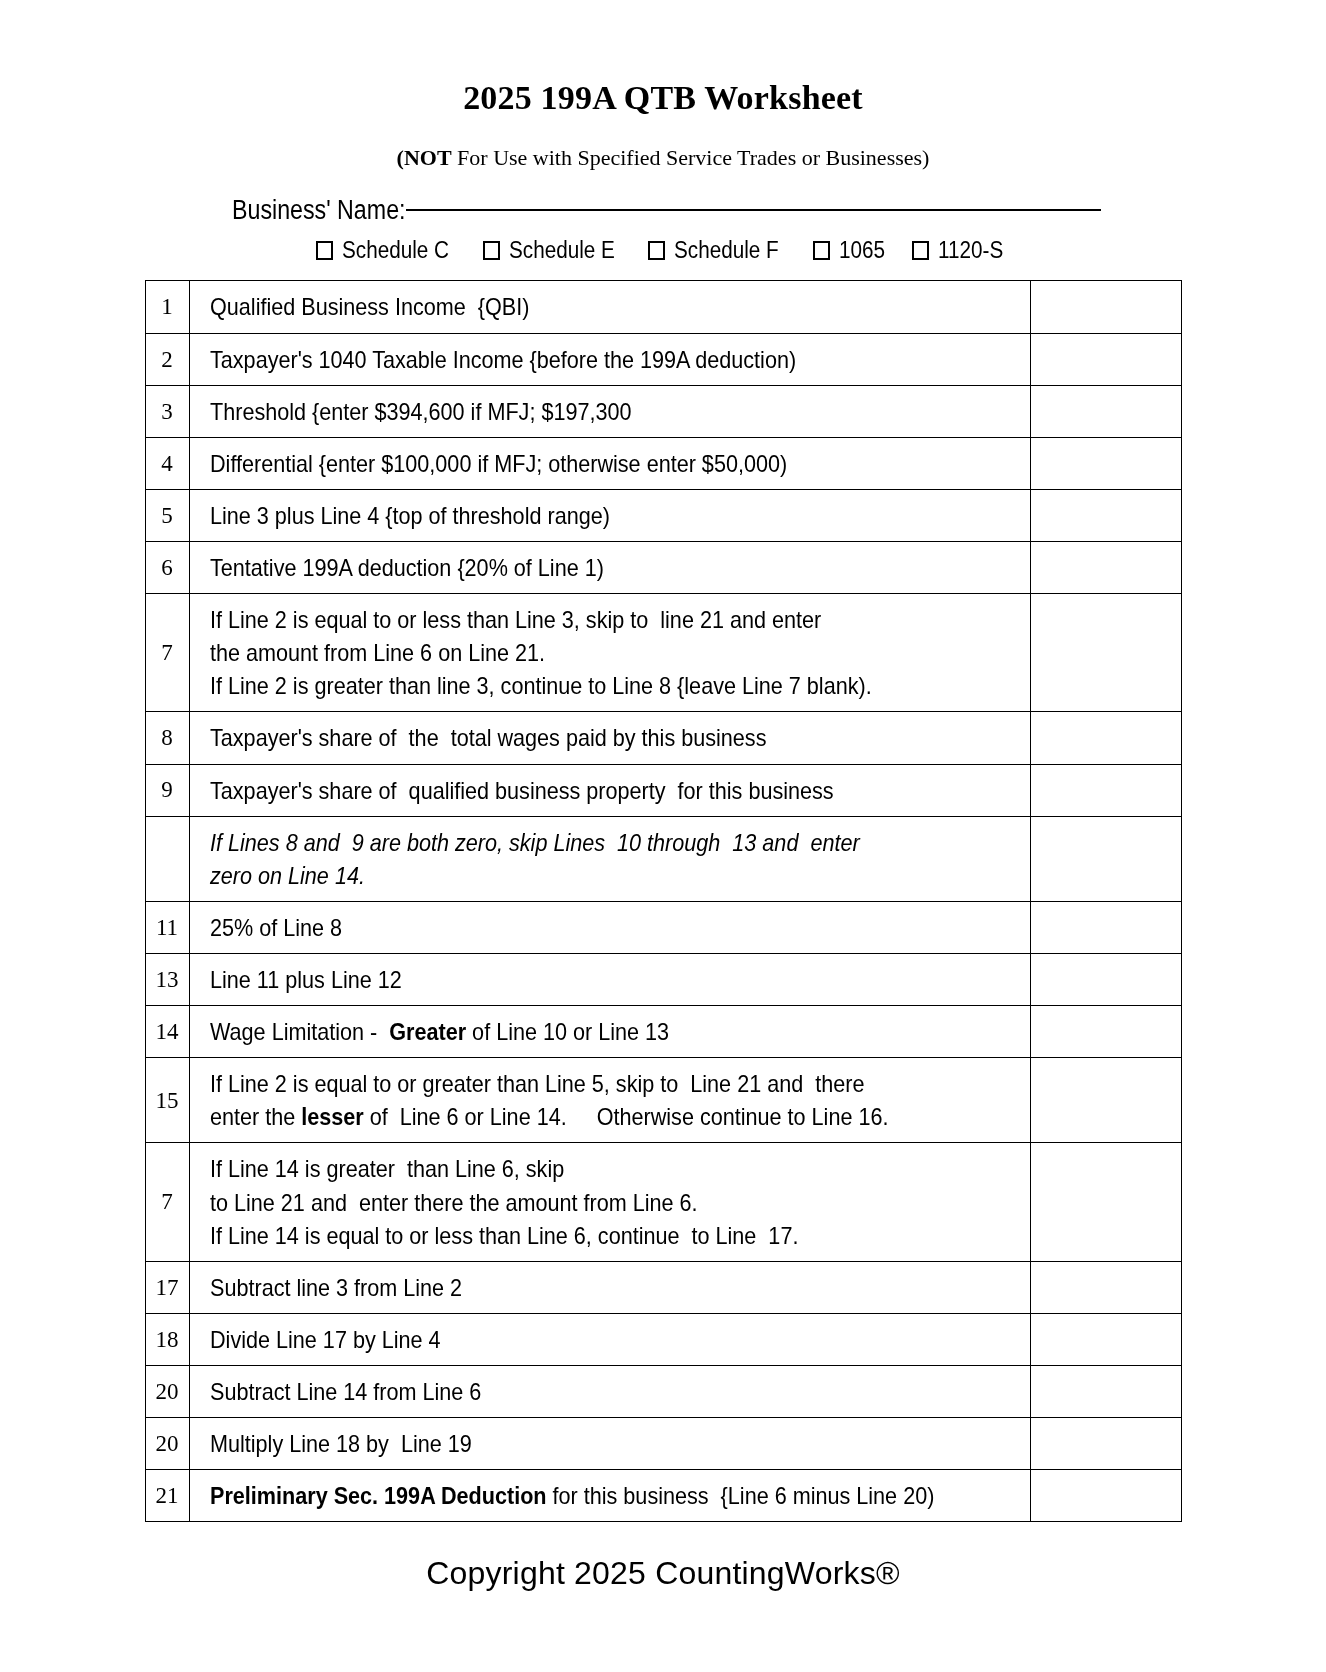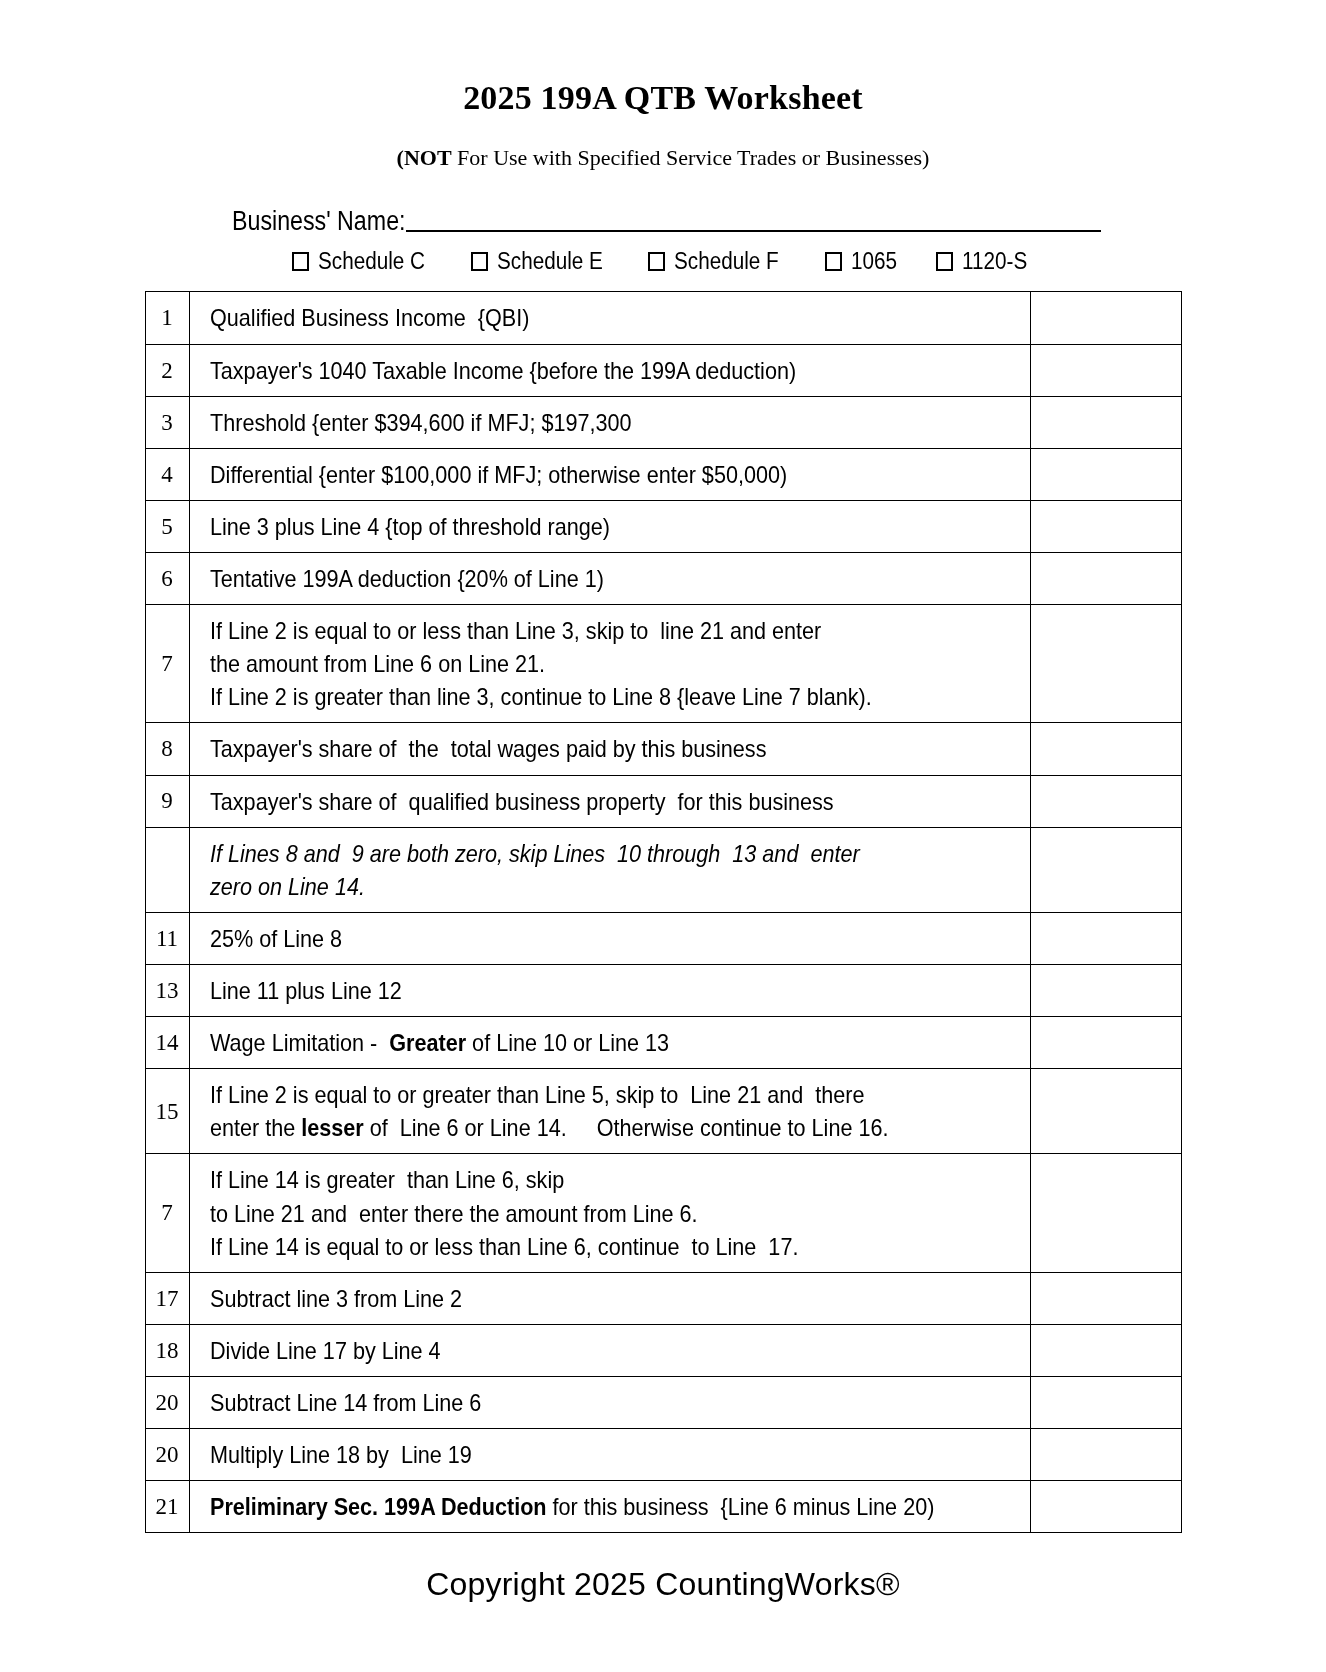--- a/index.html
+++ b/index.html
@@ -32,30 +32,30 @@
     font-size: 34px;
     letter-spacing: 0.2px;
     margin: 16px;
     padding-top: 62px;
     line-height: 1.15;
   }
   .subtitle {
     text-align: center;
     font-family: "Liberation Serif", serif;
     font-size: 22px;
-    margin: 15px;
+    margin: 4px;
     padding-top: 12px;
     line-height: 1.2;
   }
   .subtitle .b { font-weight: bold; }
 
   
   .bizname-row {
     display: flex;
-    align-items: flex-end;
+    align-items: center;
     margin: 0;
     padding-top: 22px;
     padding-left: 232px;
     padding-right: 225px;
   }
   .bizname-label {
     font-family: "Liberation Sans Narrow", "Liberation Sans", sans-serif;
     font-size: 27px;
     font-stretch: condensed;
     transform: scaleX(0.86);
@@ -69,21 +69,21 @@
     height: 1px;
     margin-left: -28px;
     margin-bottom: 3px;
   }
 
   
   .checkbox-row {
     display: flex;
     justify-content: center;
     align-items: center;
-    gap: 34px;
+    gap: 22px;
     padding-top: 15px;
   }
   .cb-item {
     display: flex;
     align-items: center;
     gap: 9px;
   }
   .cb-box {
     width: 17px;
     height: 19px;

